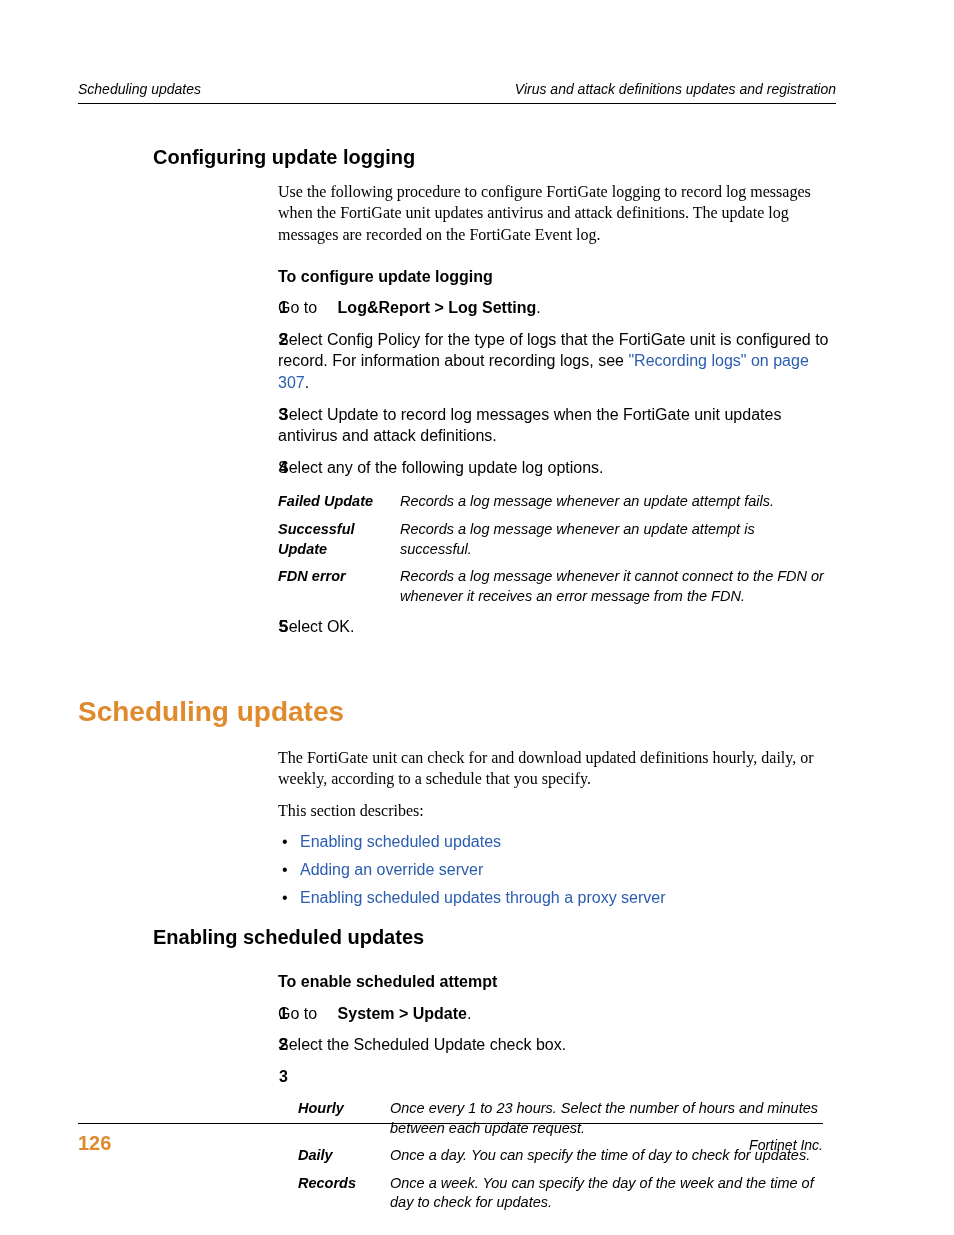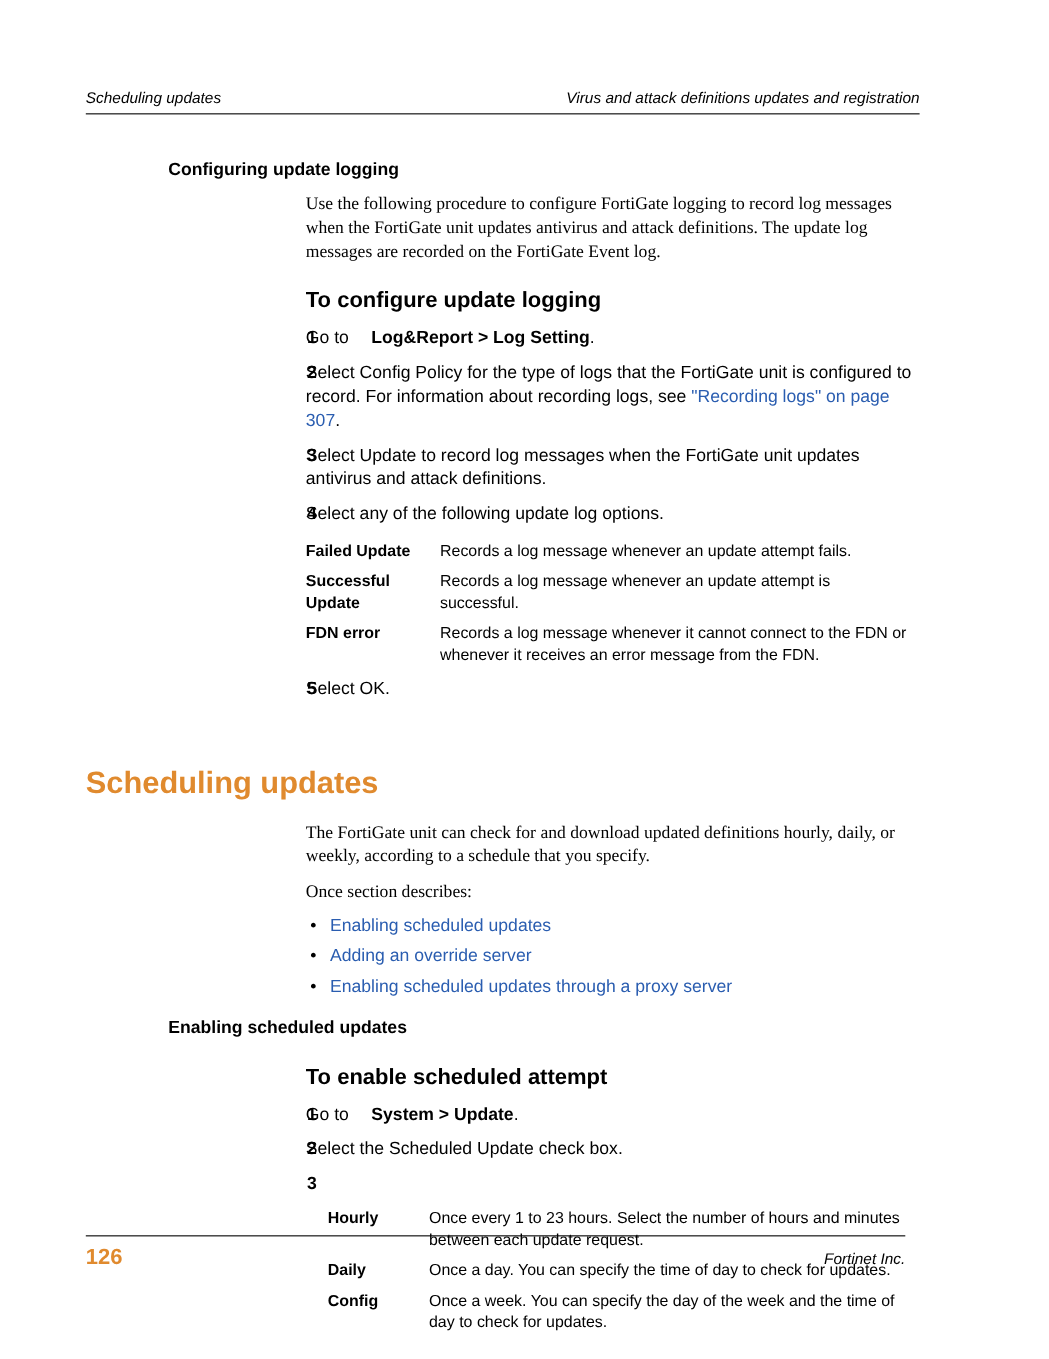--- a/index.html
+++ b/index.html
@@ -22,41 +22,41 @@
     display: flex;
     justify-content: space-between;
     font-style: italic;
     font-size: 14px;
     border-bottom: 1px solid #000;
     padding-bottom: 4px;
     margin-bottom: 40px;
   }
   .h2 {
     font-weight: bold;
-    font-size: 16px;
+    font-size: 20px;
     margin: 16px 0 10px 75px;
   }
   .h1 {
     font-weight: bold;
     font-size: 28px;
     color: #e08a2e;
     margin: 55px 0 16px 0;
   }
   .body-block {
     margin-left: 200px;
     font-size: 16px;
   }
   .body-block p {
     margin: 0 0 10px 0;
     font-family: Liberation Serif, serif;
   }
   .proc-title {
     font-weight: bold;
     margin: 20px 0 10px 0;
-    font-size: 20px;
+    font-size: 16px;
   }
   .step-row {
     position: relative;
     margin: 0 0 10px 0;
     padding-left: 40px;
     min-height: 1.2em;
   }
   .step-row .num {
     position: absolute;
     left: -30px;
@@ -76,20 +76,21 @@
   }
   .bold { font-weight: bold; margin-left: 16px; }
   .def-table {
     margin: 6px 0 6px 0;
     border-collapse: collapse;
     font-size: 14.5px;
   }
   .def-table td {
     vertical-align: top;
     padding: 4px 12px 4px 0;
+    font-style: italic;
   }
   .def-table td.term {
     font-weight: bold;
     width: 110px;
   }
   .sched-table td.term {
     width: 80px;
   }
   .bullets {
     margin: 4px 0 0 0;
@@ -188,21 +189,21 @@
       <span class="num">5</span>
       <span>Select OK.</span>
     </div>
 
   </div>
 
   <div class="h1">Scheduling updates</div>
 
   <div class="body-block">
     <p>The FortiGate unit can check for and download updated definitions hourly, daily, or weekly, according to a schedule that you specify.</p>
-    <p>Once section describes:</p>
+    <p>This section describes:</p>
     <ul class="bullets">
       <li><span class="link">Enabling scheduled updates</span></li>
       <li><span class="link">Adding an override server</span></li>
       <li><span class="link">Enabling scheduled updates through a proxy server</span></li>
     </ul>
   </div>
 
   <div class="h2">Enabling scheduled updates</div>
 
   <div class="body-block">
@@ -229,21 +230,21 @@
       <tbody>
           <tr>
         <td class="term">Hourly</td>
         <td>Once every 1 to 23 hours. Select the number of hours and minutes between each update request.</td>
       </tr>
       <tr>
         <td class="term">Daily</td>
         <td>Once a day. You can specify the time of day to check for updates.</td>
       </tr>
       <tr>
-        <td class="term">Config</td>
+        <td class="term">Records</td>
         <td>Once a week. You can specify the day of the week and the time of day to check for updates.</td>
       </tr>
     </tbody>
       </table>
 
   </div>
 
   <div class="footer">
     <span class="page-number">126</span>
     <span class="footer-right">Fortinet Inc.</span>

